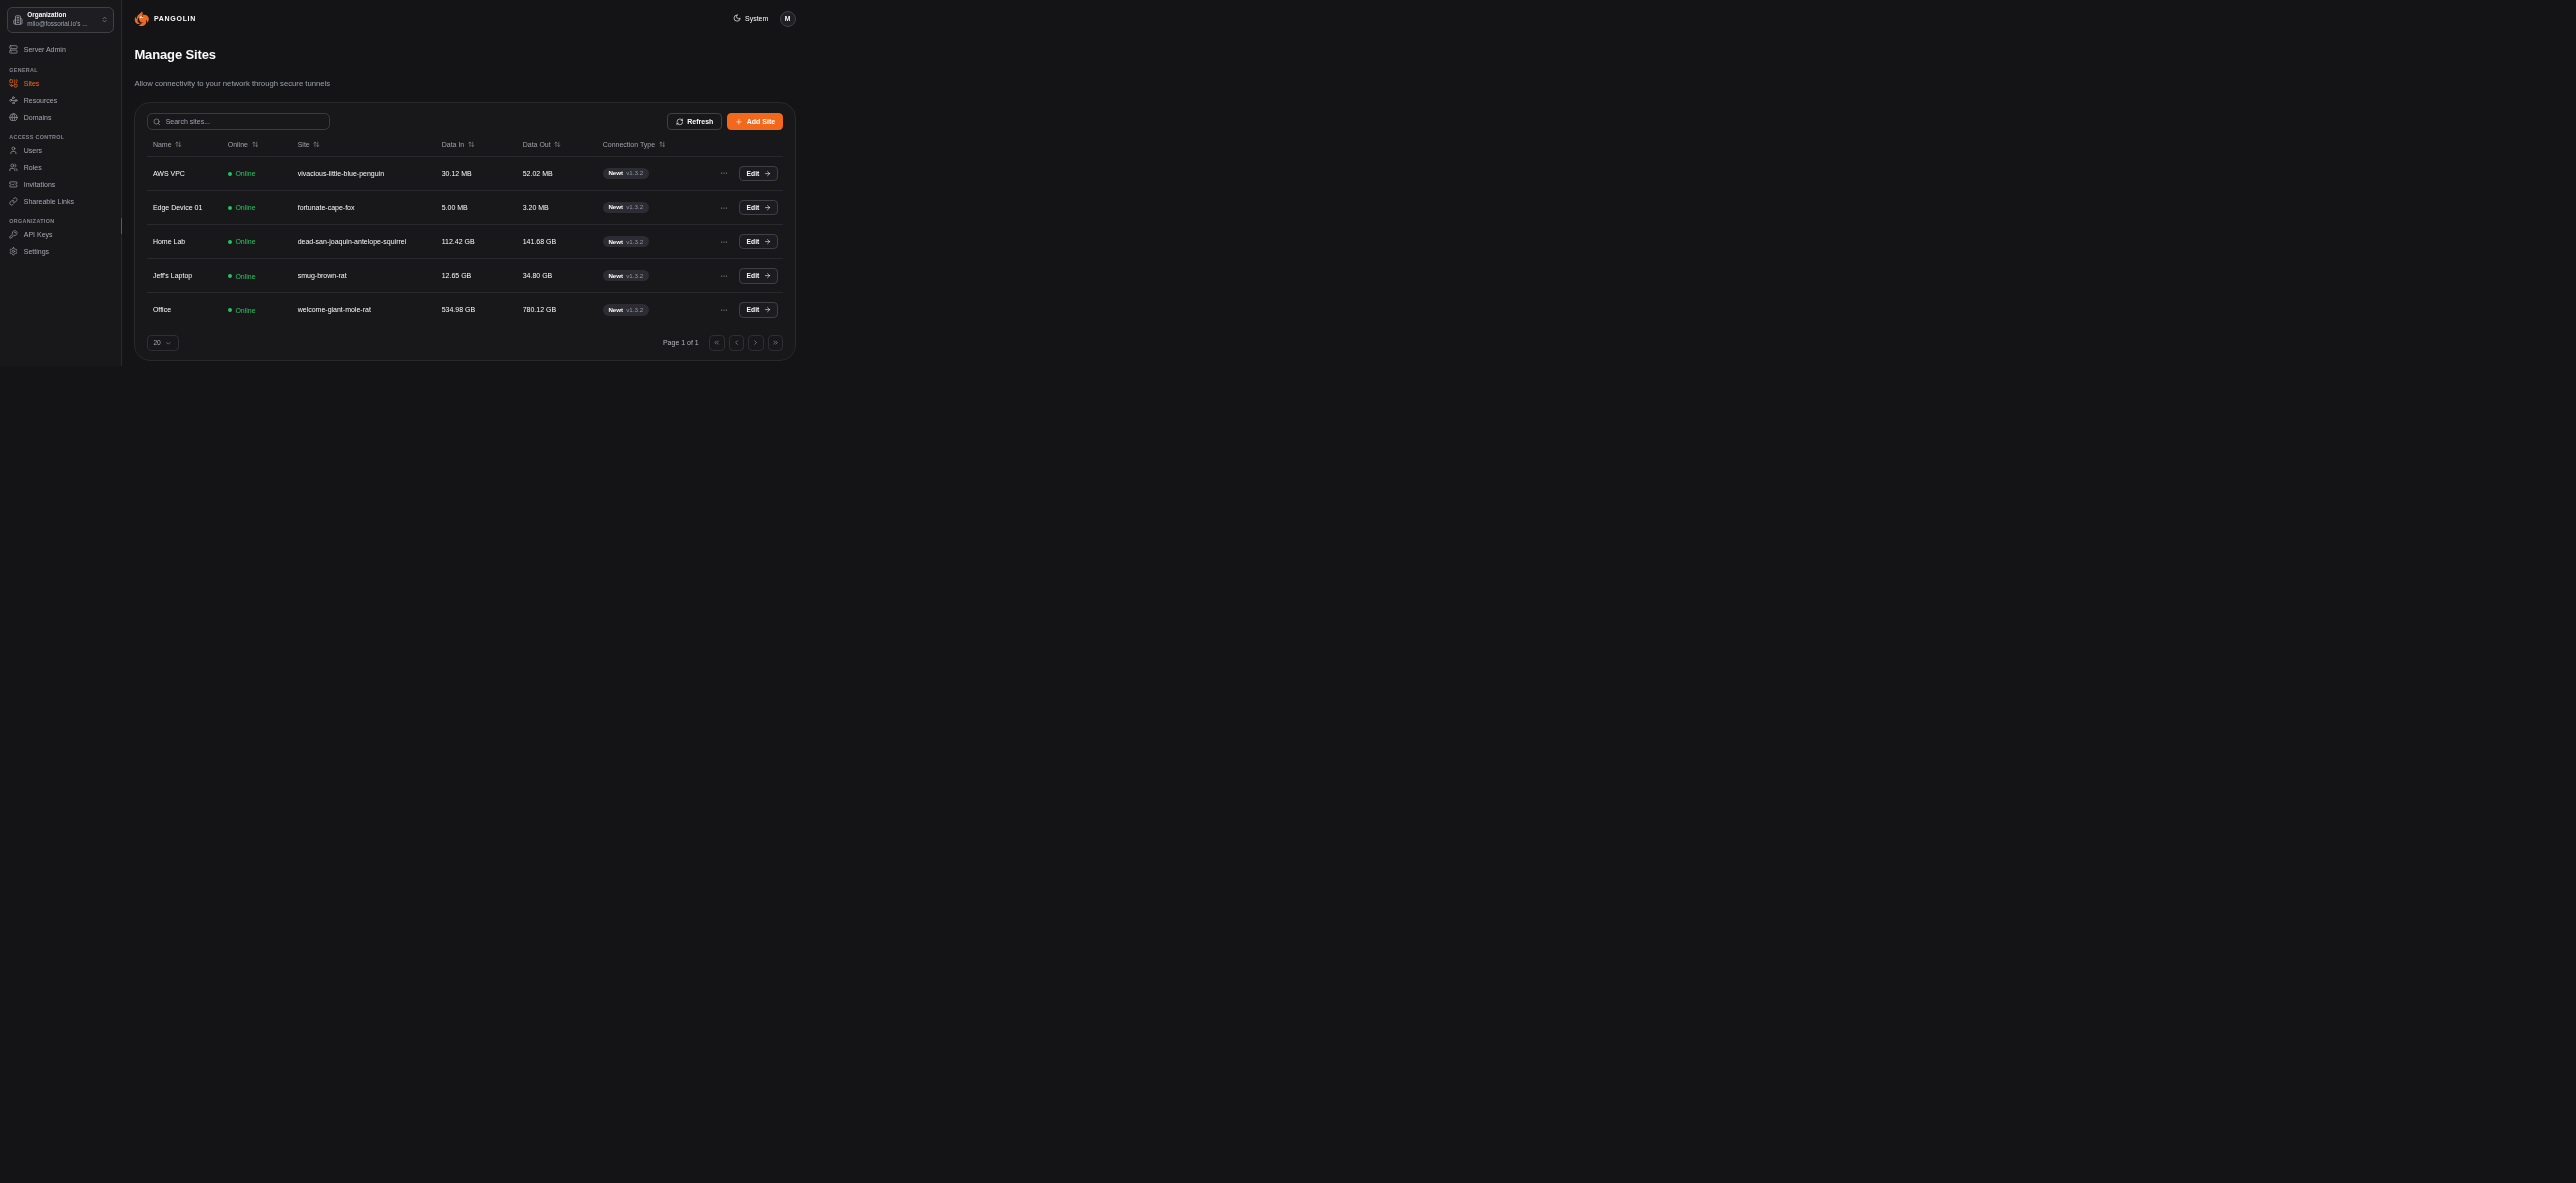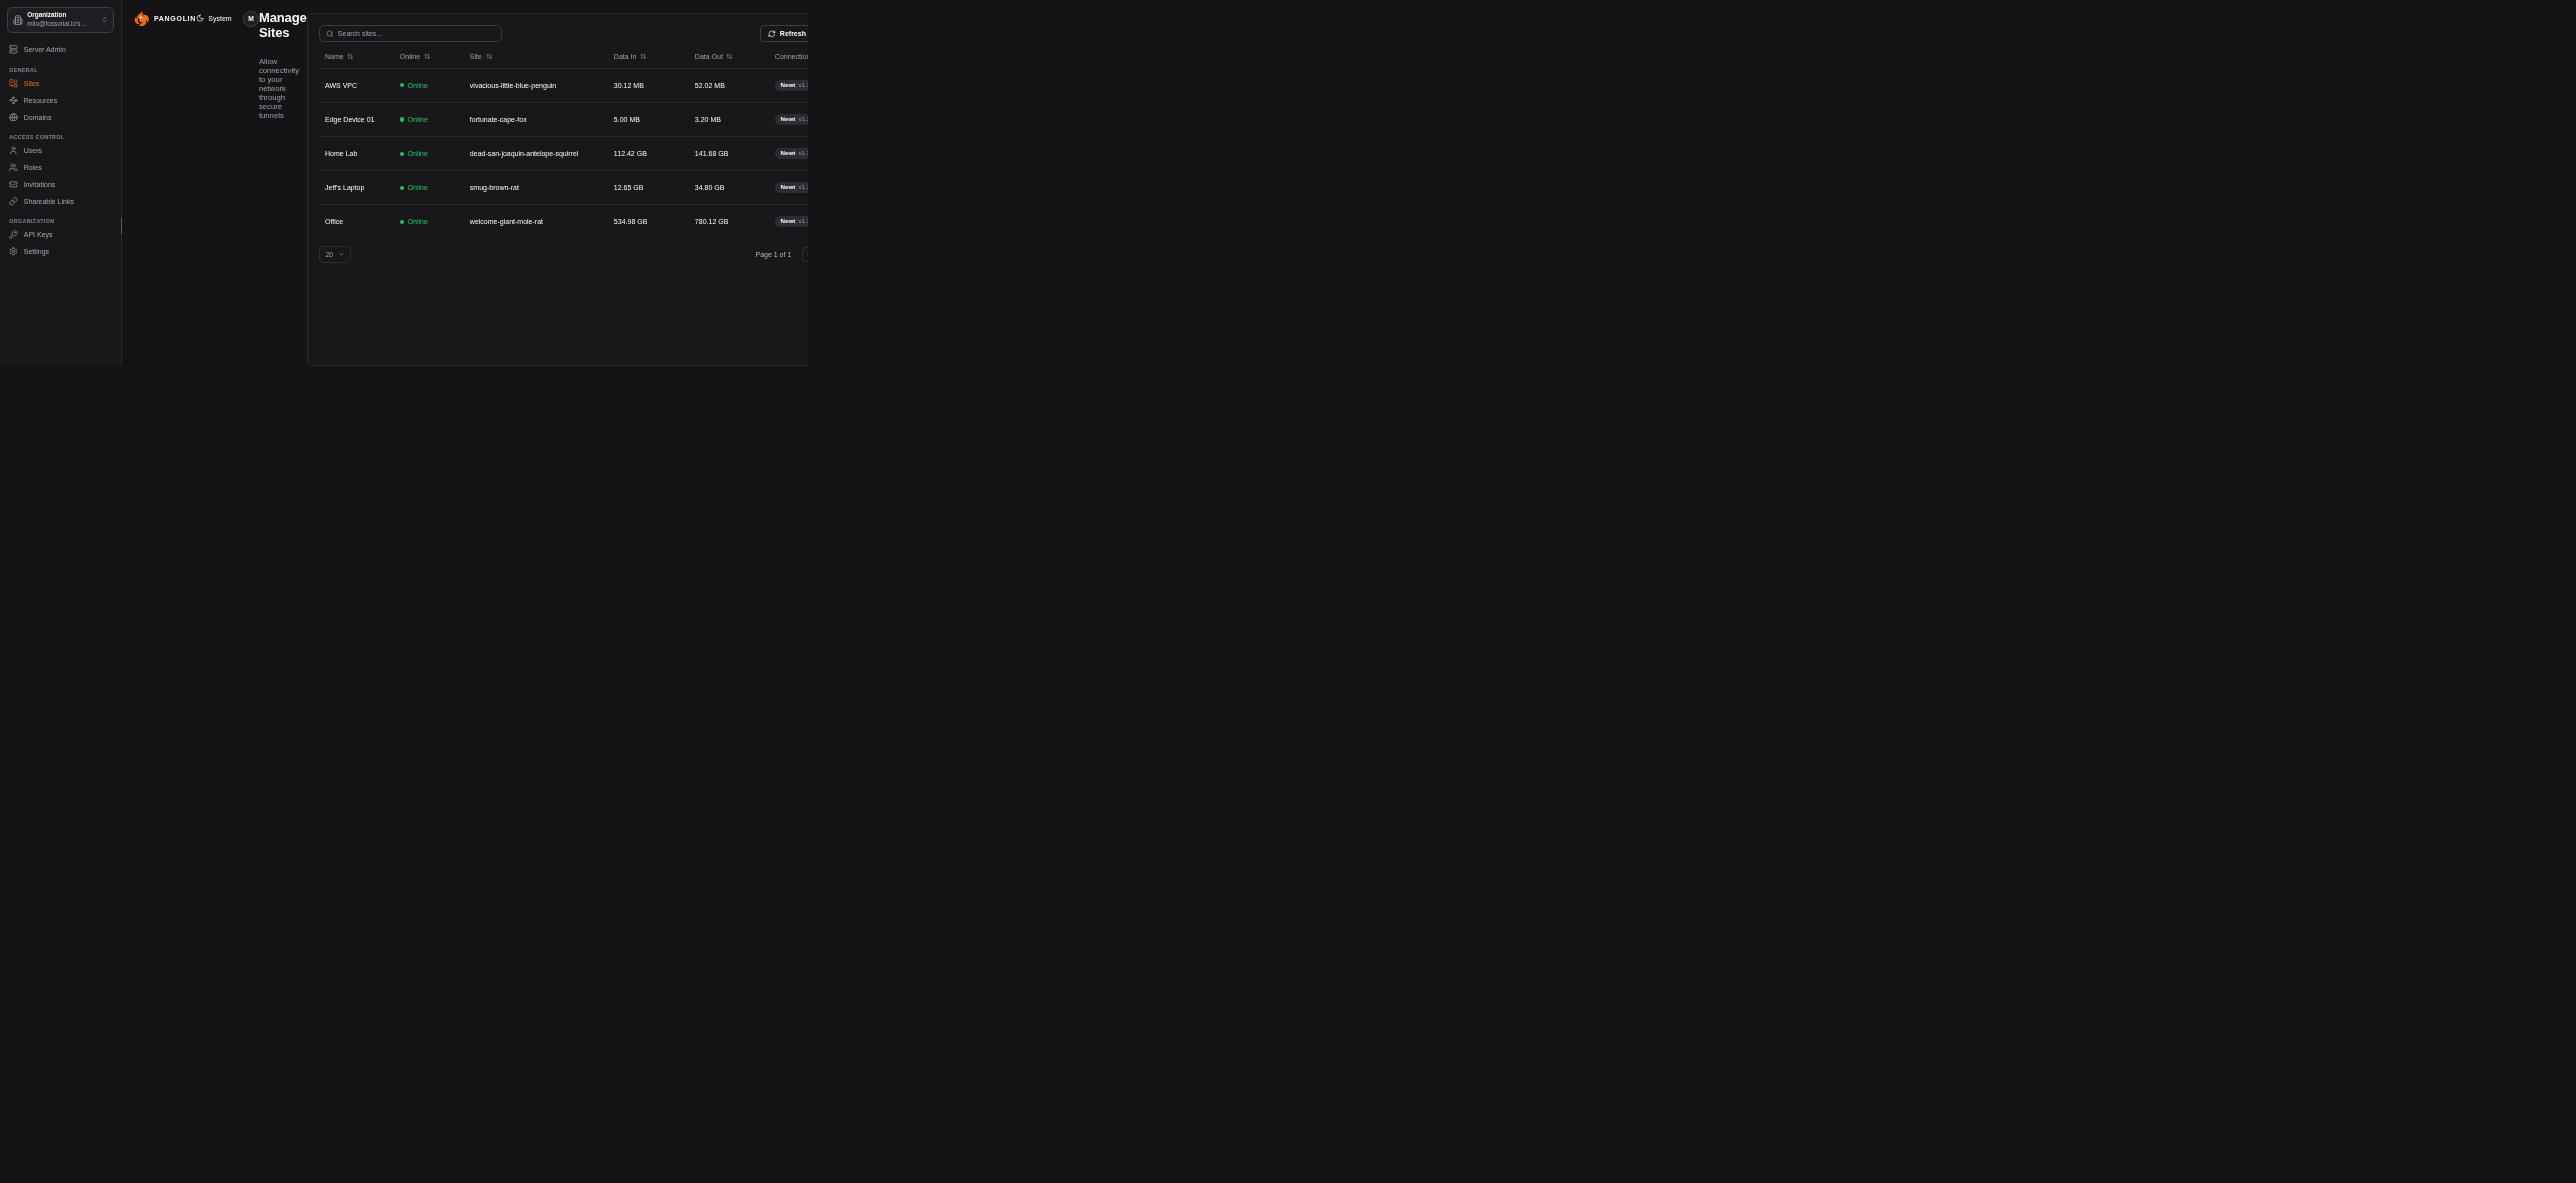--- a/index.html
+++ b/index.html
@@ -29,34 +29,34 @@
   .icon{display:inline-flex;align-items:center;justify-content:center;color:var(--muted);flex:none;}
   .nav{margin-top:8.2px;}
   .nav-item{display:flex;align-items:center;gap:5.7px;padding:4.1px 2.6px;border-radius:4.1px;font-size:7px;color:#a7a9b0;cursor:pointer;}
   .nav-item .icon{color:#9a9ca3;}
   .nav-item.active{color:var(--accent);}
   .nav-item.active .icon{color:var(--accent);}
   .nav-section{margin-top:8.2px;margin-bottom:2.1px;padding:0 2.6px;font-size:5.4px;font-weight:700;letter-spacing:.06em;color:#85868e;}
   .sidebar-scroll-thumb{position:absolute;right:-1px;top:218px;width:1.5px;height:15.5px;border-radius:1.5px;background:#5a5a62;}
 
   
-  .main{flex:1;display:flex;flex-direction:row;padding:0 12.4px;min-width:0;}
+  .main{flex:1;display:flex;flex-direction:column;padding:0 12.4px;min-width:0;}
   .topbar{height:37px;display:flex;align-items:center;justify-content:space-between;flex:none;}
   .brand{display:flex;align-items:center;gap:4.1px;}
   .brand-name{font-size:7px;font-weight:700;letter-spacing:.10em;color:var(--text);}
   .topbar-right{display:flex;align-items:center;gap:11.3px;}
   .theme-toggle{display:flex;align-items:center;gap:4.1px;font-size:7px;color:var(--text);cursor:pointer;}
   .theme-toggle .icon{color:var(--text);}
   .avatar{width:16px;height:16px;border-radius:50%;background:#202024;border:0.5px solid var(--border-light);display:flex;align-items:center;justify-content:center;font-size:6.7px;font-weight:700;color:var(--text);cursor:pointer;}
 
   .page-head{margin-top:10.3px;}
   .page-title{font-size:13px;font-weight:700;letter-spacing:-.01em;}
   .page-subtitle{margin-top:17px;font-size:7.7px;color:#9ba1a9;}
 
-  .card{margin-top:13.4px;background:var(--panel);border:0.5px solid var(--border);border-radius:4px;padding:10.3px 11.3px 9.3px 11.3px;}
+  .card{margin-top:13.4px;background:var(--panel);border:0.5px solid var(--border);border-radius:16px;padding:10.3px 11.3px 9.3px 11.3px;}
   .card-toolbar{display:flex;align-items:center;justify-content:space-between;}
   .search-box{width:183px;height:17.5px;border:0.5px solid #3a3a41;border-radius:5.2px;display:flex;align-items:center;gap:4.6px;padding:0 5.7px;background:transparent;}
   .search-box input{flex:1;background:transparent;border:none;outline:none;color:var(--text);font-size:7px;font-family:inherit;}
   .search-box input::placeholder{color:#9ca3af;}
   .toolbar-buttons{display:flex;align-items:center;gap:5.2px;}
   .btn{display:inline-flex;align-items:center;gap:4.1px;height:17.5px;padding:0 7.2px;border-radius:4.1px;font-size:7px;font-weight:600;cursor:pointer;border:0.5px solid transparent;font-family:inherit;}
   .btn-outline{background:transparent;border-color:var(--border-light);color:var(--text);}
   .btn-primary{background:var(--accent);color:#fff;border-color:var(--accent);}
   .btn .icon{color:inherit;}
 

